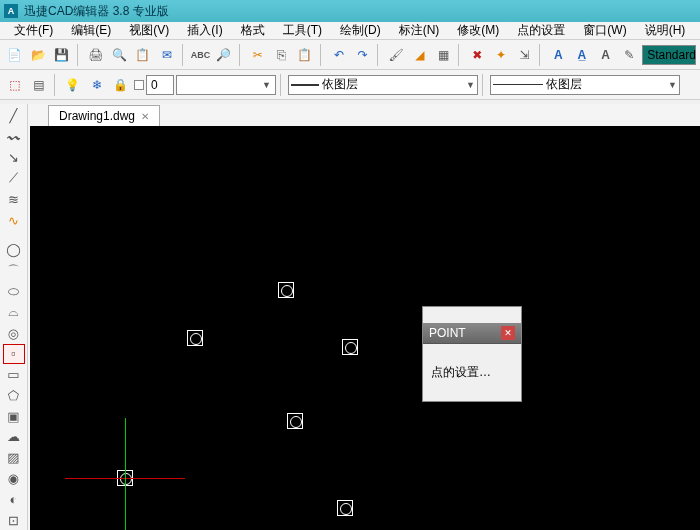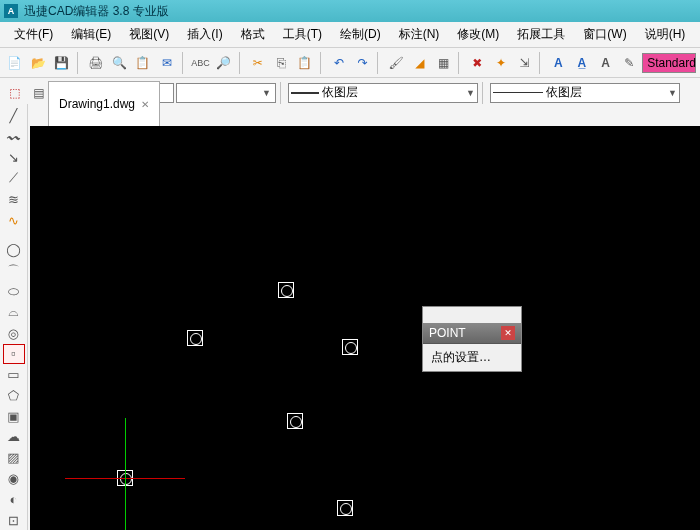--- a/index.html
+++ b/index.html
@@ -1,46 +1,46 @@
 <!DOCTYPE html>
 <html><head>
 <meta charset="utf-8">
 <style>
 * { margin: 0; padding: 0; box-sizing: border-box; font-family: "Microsoft YaHei", SimSun, Arial, sans-serif; font-size: 12px; }
 body { width: 700px; height: 530px; background: #f0f0f0; overflow: hidden; }
 .titlebar { height: 22px; background: linear-gradient(#5fc8d8, #4ab8c8); display: flex; align-items: center; padding-left: 4px; color: #003344; font-size: 12px; }
 .titlebar .app-icon { width: 14px; height: 14px; background: #0a7895; margin-right: 6px; display: flex; align-items: center; justify-content: center; color: white; font-size: 9px; font-weight: bold; }
-.menubar { height: 26px; background: #f4f4f4; border-bottom: 1px solid #d0d0d0; display: flex; align-items: center; padding-left: 6px; gap: 2px; }
+.menubar { height: 18px; background: #f4f4f4; border-bottom: 1px solid #d0d0d0; display: flex; align-items: center; padding-left: 6px; gap: 2px; }
 .menubar span { padding: 2px 8px; cursor: default; }
 .toolbar-row { height: 30px; background: #f4f4f4; border-bottom: 1px solid #d0d0d0; display: flex; align-items: center; padding: 0 4px; gap: 2px; }
 .tool-btn { width: 22px; height: 22px; display: flex; align-items: center; justify-content: center; border: 1px solid transparent; cursor: pointer; color: #555; }
 .tool-sep { width: 4px; height: 22px; border-left: 1px solid #c0c0c0; margin: 0 2px; }
 .layer-input { height: 20px; border: 1px solid #888; background: white; padding: 0 4px; }
 .layer-num { width: 28px; }
 .layer-combo { width: 100px; display: flex; align-items: center; border: 1px solid #888; background: white; height: 20px; padding: 0 4px; }
 .layer-combo2 { width: 190px; display: flex; align-items: center; border: 1px solid #888; background: white; height: 20px; padding: 0 2px; gap: 3px; }
 .combo-arrow { margin-left: auto; font-size: 9px; color: #555; }
-.style-box { width: 54px; height: 20px; border: 1px solid #888; background: #ec4899; padding: 0 4px; display: flex; align-items: center; font-size: 11px; }
+.style-box { width: 54px; height: 20px; border: 1px solid #888; background: #0f766e; padding: 0 4px; display: flex; align-items: center; font-size: 11px; }
 .workspace { position: absolute; top: 104px; left: 0; right: 0; bottom: 0; display: flex; }
 .left-tools { width: 28px; background: #f4f4f4; border-right: 1px solid #d0d0d0; display: flex; flex-direction: column; align-items: center; padding-top: 2px; gap: 1px; }
 .left-tools .tool-btn { width: 22px; height: 20px; font-size: 13px; }
 .left-tools .selected { border: 1px solid #c00; background: #fff0f0; }
 .drawing-area { flex: 1; position: relative; background: #f4f4f4; }
 .tab-strip { height: 22px; display: flex; align-items: flex-end; padding-left: 20px; }
-.tab { background: white; border: 1px solid #aaa; border-bottom: none; padding: 15px 10px; display: flex; align-items: center; gap: 6px; font-size: 12px; }
+.tab { background: white; border: 1px solid #aaa; border-bottom: none; padding: 3px 10px; display: flex; align-items: center; gap: 6px; font-size: 12px; }
 .tab .close-x { font-size: 10px; color: #888; cursor: pointer; }
 .canvas { position: absolute; top: 22px; left: 2px; right: 0; bottom: 0; background: black; }
 .point-mark { position: absolute; width: 16px; height: 16px; border: 1px solid white; }
 .point-mark::after { content: ""; position: absolute; width: 10px; height: 10px; border: 1px solid white; border-radius: 50%; top: 2px; left: 2px; }
 .crosshair-h { position: absolute; height: 1px; background: #c00; width: 120px; }
 .crosshair-v { position: absolute; width: 1px; background: #0c0; height: 120px; }
 .context-menu { position: absolute; background: #f0f0f0; border: 1px solid #888; box-shadow: 2px 2px 4px rgba(0,0,0,0.3); width: 100px; }
 .context-title { background: linear-gradient(#888, #666); color: white; padding: 3px 6px; display: flex; justify-content: space-between; align-items: center; border-bottom: 1px solid #555; margin-top: 16px; }
 .context-close { width: 14px; height: 14px; background: #c44; color: white; display: flex; align-items: center; justify-content: center; font-size: 9px; cursor: pointer; }
-.context-item { padding: 5px 8px; border-bottom: 1px solid #ddd; cursor: pointer; }
+.context-item { padding: 20px 8px; border-bottom: 1px solid #ddd; cursor: pointer; }
 .context-item:last-child { border-bottom: none; }
 .ico-bulb { color: #e8c800; }
 .ico-blue { color: #2060c0; }
 .ico-red { color: #c02020; }
 .ico-orange { color: #e08000; }
 .mini-sq { width: 10px; height: 10px; display: inline-block; }
 </style>
 </head>
 <body>
 
@@ -52,36 +52,36 @@
 <div class="menubar">
   <span>文件(F)</span>
   <span>编辑(E)</span>
   <span>视图(V)</span>
   <span>插入(I)</span>
   <span>格式</span>
   <span>工具(T)</span>
   <span>绘制(D)</span>
   <span>标注(N)</span>
   <span>修改(M)</span>
-  <span>拓展工具</span>
+  <span>点的设置</span>
   <span>窗口(W)</span>
   <span>说明(H)</span>
 </div>
 
 <div class="toolbar-row">
   <div class="tool-btn">📄</div>
   <div class="tool-btn">📂</div>
   <div class="tool-btn">💾</div>
   <div class="tool-sep"></div>
   <div class="tool-btn">🖨</div>
   <div class="tool-btn">🔍</div>
   <div class="tool-btn ico-orange">📋</div>
   <div class="tool-btn ico-blue">✉</div>
   <div class="tool-sep"></div>
-  <div class="tool-btn" style="font-size:9px;font-weight:normal">ABC</div>
+  <div class="tool-btn" style="font-size:9px;font-weight:bold">ABC</div>
   <div class="tool-btn">🔎</div>
   <div class="tool-sep"></div>
   <div class="tool-btn ico-orange">✂</div>
   <div class="tool-btn">⎘</div>
   <div class="tool-btn">📋</div>
   <div class="tool-sep"></div>
   <div class="tool-btn ico-blue">↶</div>
   <div class="tool-btn ico-blue">↷</div>
   <div class="tool-sep"></div>
   <div class="tool-btn">🖌</div>

